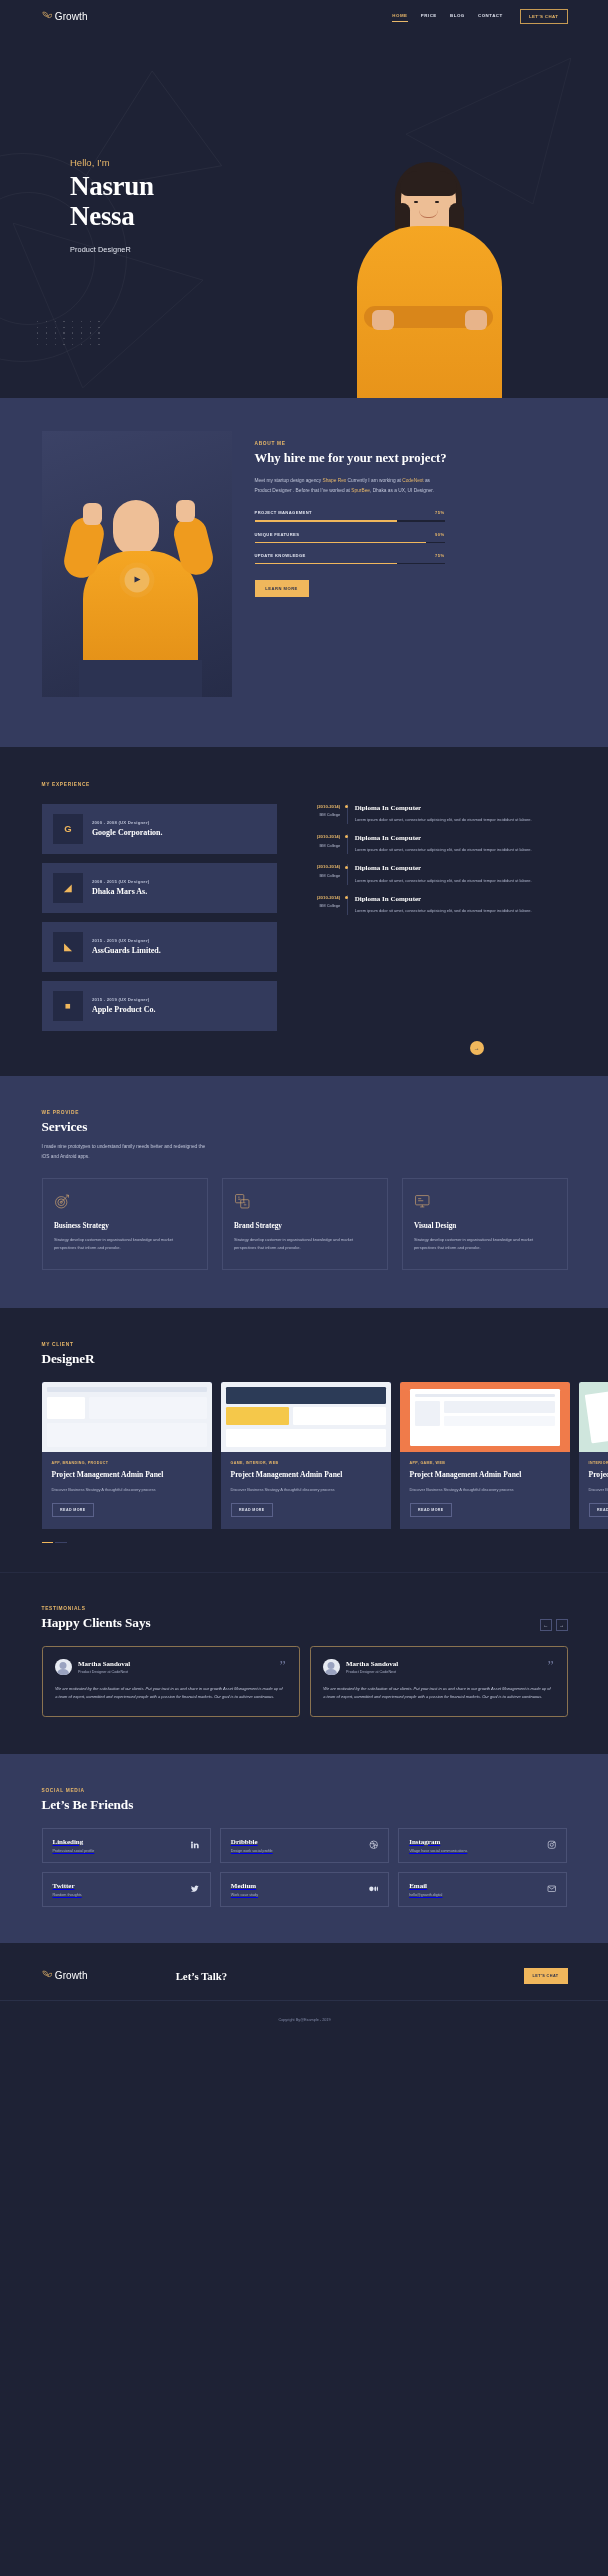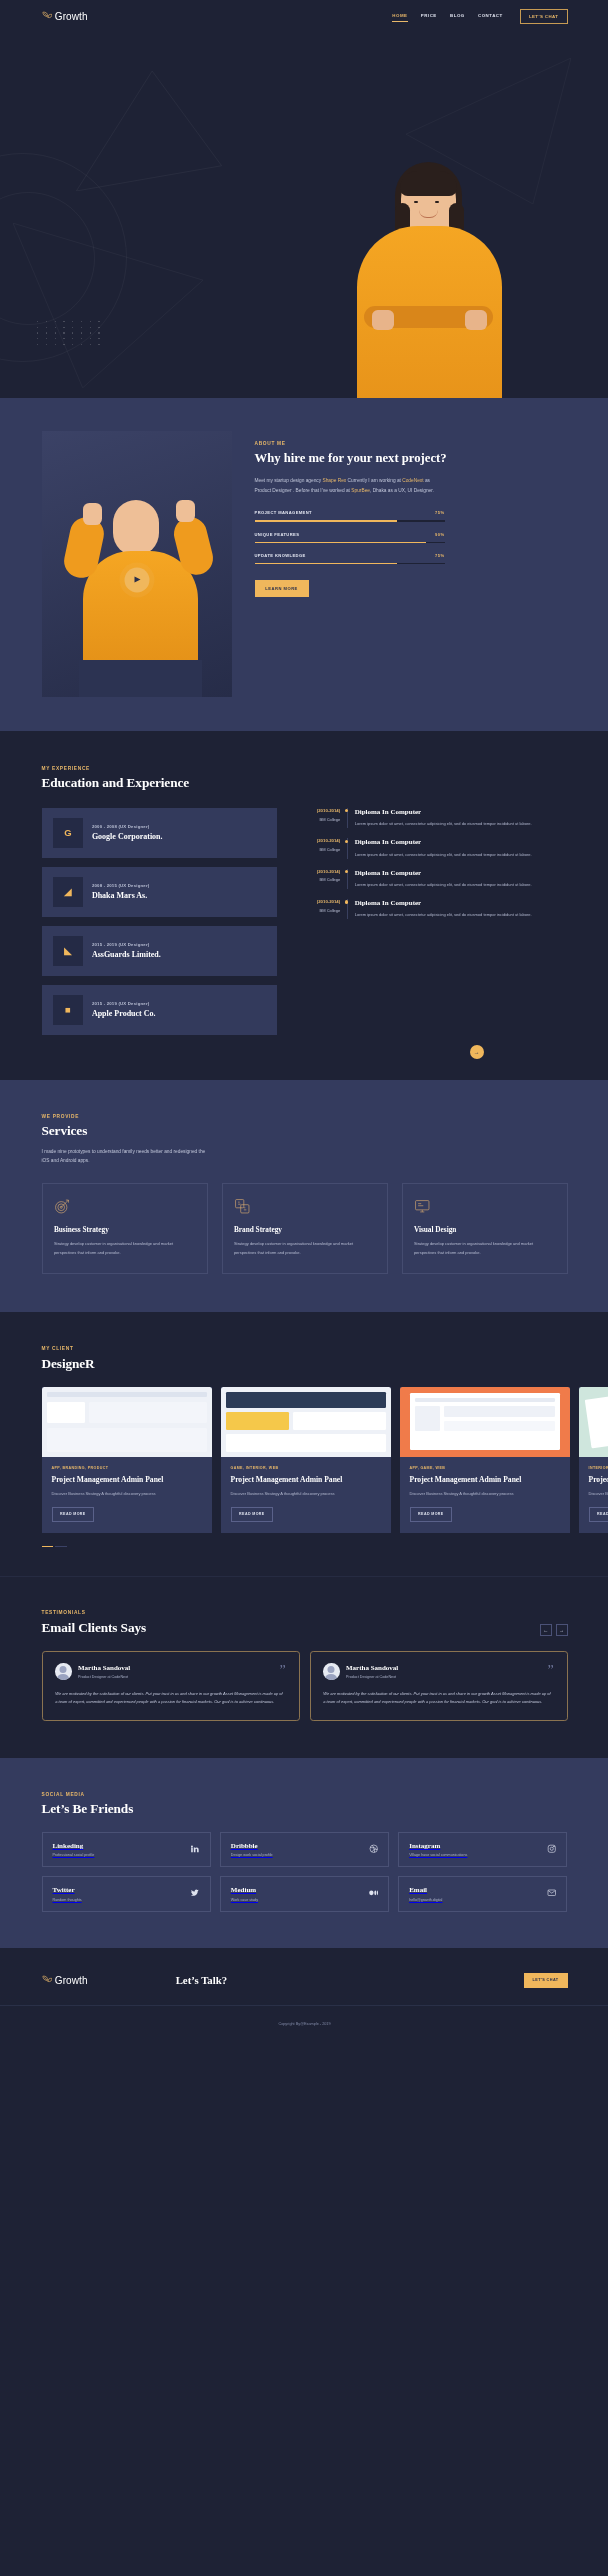--- a/index.html
+++ b/index.html
@@ -75,21 +75,21 @@
   .ph-hair{
     position:absolute;left:56px;bottom:156px;width:67px;height:80px;
     background:#2a1f1c;border-radius:34px 34px 19px 19px;z-index:-1;
   }
   .ph-hair2{position:absolute;left:56px;bottom:127px;width:15px;height:68px;background:#2a1f1c;border-radius:7.6px;}
   .ph-hair3{position:absolute;right:56px;bottom:127px;width:15px;height:68px;background:#2a1f1c;border-radius:7.6px;}
   .ph-fringe{position:absolute;left:61px;bottom:202px;width:57px;height:25px;background:#2a1f1c;border-radius:28.5px 28.5px 12.7px 12.7px;}
   .ph-eye{position:absolute;width:4.4px;height:1.9px;background:#2a1f1c;border-radius:1.3px;bottom:195px;}
   .ph-smile{position:absolute;left:80px;bottom:180px;width:19px;height:7.6px;border-bottom:1.9px solid #b9704f;border-radius:0 0 9.5px 9.5px;}
   
-  .about{background:#343b5e;padding:33px 0 34px;}
+  .about{background:#343b5e;padding:33px 0 50px;}
   .about-inner{width:526px;margin:0 auto;display:flex;gap:23px;}
   .about-img{
     width:190px;height:266px;background:#2b3150;position:relative;overflow:hidden;flex:none;
   }
   .ai-bg{position:absolute;inset:0;background:linear-gradient(160deg,#3b4266,#262c48);}
   .ai-body{position:absolute;left:41px;bottom:0;width:115px;height:146px;background:linear-gradient(180deg,#f5a623,#e08c15);border-radius:48px 48px 0 0;}
   .ai-jeans{position:absolute;left:37px;bottom:0;width:123px;height:37px;background:#2c3352;}
   .ai-head{position:absolute;left:71px;bottom:141px;width:46px;height:56px;background:#eebf97;border-radius:23px;}
   .ai-hair{position:absolute;left:66px;bottom:137px;width:56px;height:66px;background:#2b2018;border-radius:28px 28px 15px 15px;z-index:-1;}
   .ai-arm{position:absolute;left:25px;bottom:119px;width:34px;height:61px;background:#ef9b1e;border-radius:16.5px;transform:rotate(12deg);}
@@ -294,20 +294,26 @@
         <i></i>
         <i></i>
         <i></i>
         <i></i>
         <i></i>
         <i></i>
         <i></i>
     </div>
   </div>
 
+  <div class="hero-text">
+    <div class="hello">Hello, I’m</div>
+    <div class="hero-name">Nasrun</div>
+    <div class="hero-name">Nessa</div>
+    <div class="hero-role">Product DesigneR</div>
+  </div>
 
   <div class="hero-photo">
     <div class="ph-hair"></div>
     <div class="ph-neck"></div>
     <div class="ph-head"></div>
     <div class="ph-fringe"></div>
     <div class="ph-eye" style="left:75px;"></div>
     <div class="ph-eye" style="left:96px;"></div>
     <div class="ph-smile"></div>
     <div class="ph-hair2"></div>
@@ -369,21 +375,20 @@
       </div>
 
       <button class="learn-btn">LEARN MORE</button>
     </div>
   </div>
 </section>
 
 <section class="exp">
   <div class="wrap">
     <div class="sec-label">MY EXPERIENCE</div>
-    <div class="sec-title">Education and Experience</div>
 
     <div class="exp-grid">
       <div class="exp-left">
         <div class="exp-card">
           <div class="exp-logo">G</div>
           <div>
             <div class="exp-date">2000 - 2008 (UX Designer)</div>
             <div class="exp-name">Google Corporation.</div>
           </div>
         </div>
@@ -580,21 +585,21 @@
         <i></i>
     </div>
   </div>
 </section>
 
 <section class="testi">
   <div class="wrap">
     <div class="testi-head">
       <div>
         <div class="sec-label">TESTIMONIALS</div>
-        <div class="sec-title">Email Clients Says</div>
+        <div class="sec-title">Happy Clients Says</div>
       </div>
       <div class="testi-arrows">
         <button class="arrow">←</button>
         <button class="arrow">→</button>
       </div>
     </div>
 
     <div class="testi-row">
       <div class="testi-card">
         <div class="testi-top">

